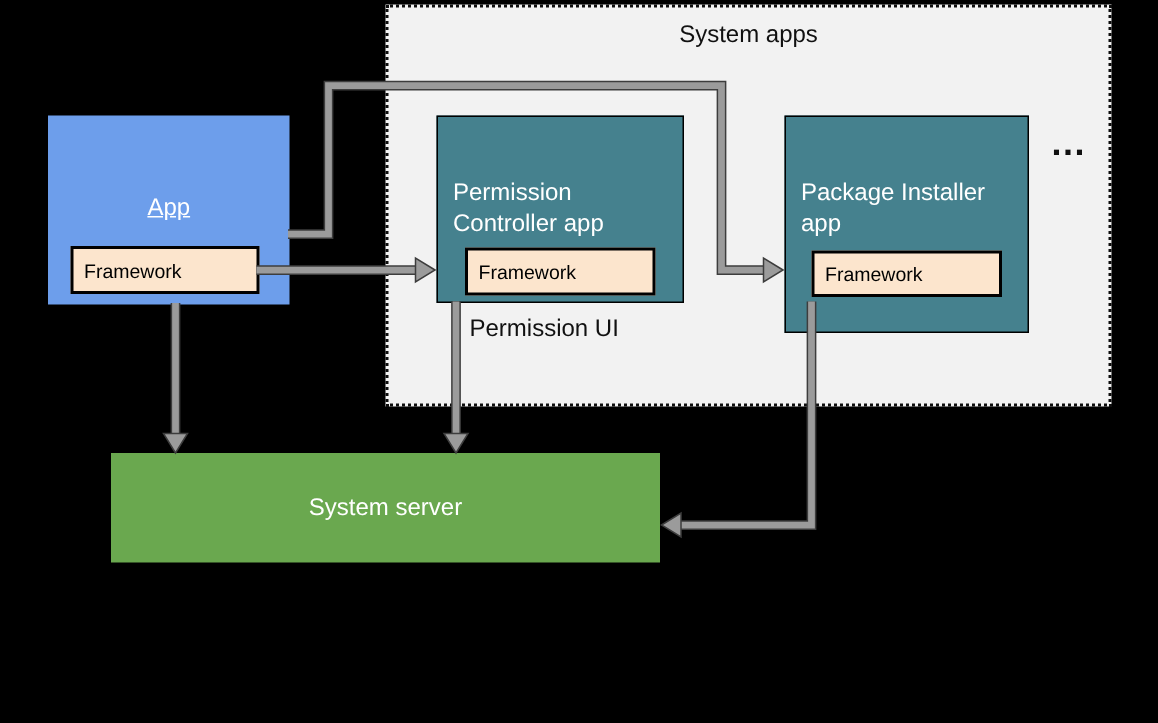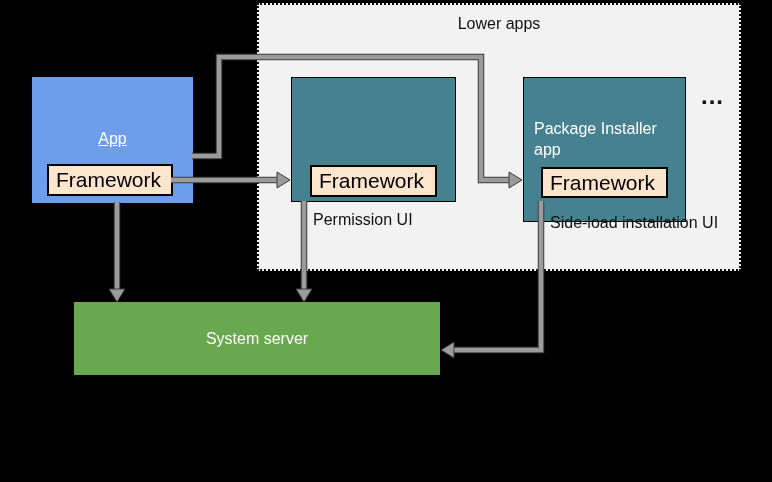--- a/index.html
+++ b/index.html
@@ -44,21 +44,21 @@
   .teal-title {
     position: absolute; left: 10px; top: 40px; right: 6px;
     color: #fff; font-size: 16px; line-height: 21px;
   }
   .framework {
     position: absolute;
     box-sizing: border-box;
     background: #fce5cd; border: 2px solid #000;
     display: flex; align-items: center;
     padding-left: 7px;
-    font-size: 21px; color: #000;
+    font-size: 13px; color: #000;
   }
   .fw-app  { left: 15px; top: 87px; width: 126px; height: 32px; }
   .fw-perm { left: 18px; top: 87px; width: 127px; height: 32px; }
   .fw-pkg  { left: 17px; top: 89px; width: 127px; height: 31px; }
   .ellipsis {
     position: absolute; left: 701px; top: 82px;
     font-size: 24px; font-weight: bold; color: #111;
     letter-spacing: 1px;
   }
   .annotation {
@@ -80,50 +80,50 @@
   .conn-under { fill: none; stroke: #3d3d3d; stroke-width: 6.5; }
   .conn-over  { fill: none; stroke: #9b9b9b; stroke-width: 4.5; }
   .conn-head  { fill: #9b9b9b; stroke: #3d3d3d; stroke-width: 1; }
 </style>
 </head>
 <body>
 
 <div class="canvas">
 
   <div class="region">
-    <div class="region-label">Lower apps</div>
+    <div class="region-label">System apps</div>
   </div>
 
   <div class="box app-box">
     <div class="app-title">App</div>
     <div class="framework fw-app">
       <span>Framework</span>
     </div>
   </div>
 
   <div class="box perm-box">
+    <div class="teal-title">Permission Controller app</div>
     <div class="framework fw-perm">
       <span>Framework</span>
     </div>
   </div>
 
   <div class="box pkg-box">
     <div class="teal-title">Package Installer app</div>
     <div class="framework fw-pkg">
       <span>Framework</span>
     </div>
   </div>
 
   <div class="ellipsis">...</div>
 
   <div class="annotation ann-perm">
     <div>Permission UI</div>
   </div>
 
-  <div class="annotation ann-pkg">Side-load installation UI</div>
 
   <div class="box server-box">
     <span>System server</span>
   </div>
 
   <svg class="connectors" width="772" height="482" viewBox="0 0 772 482">
 
     <g>
       <polyline class="conn-under" points="192,156 219,156 219,57 481,57 481,180 510,180"></polyline>
       <polyline class="conn-over" points="192,156 219,156 219,57 481,57 481,180 510,180"></polyline>

